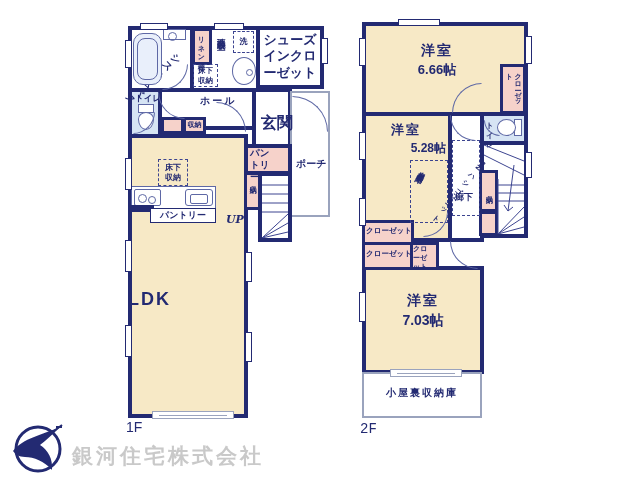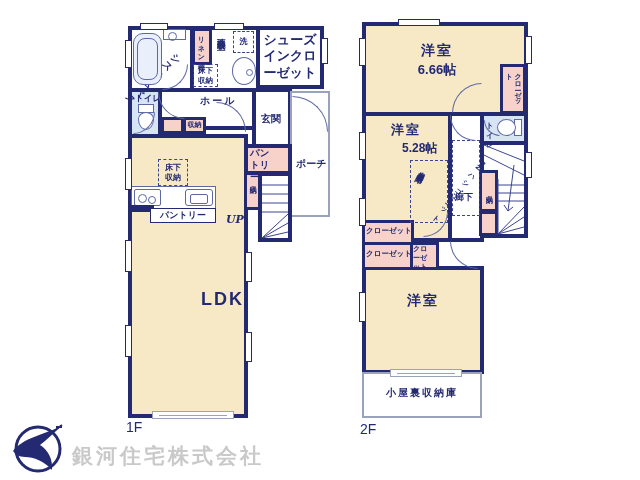--- a/index.html
+++ b/index.html
@@ -48,25 +48,25 @@
   .r-toilet1{left:128px;top:88px;width:34px;height:50px;background:var(--water);}
   .toilet1-lbl{left:135px;top:93px;font-size:8.5px;}
   .wc1{left:138px;top:104px;width:15px;height:26px;border:none;background:transparent;}
   .wc1::before{content:"";position:absolute;left:0;top:0;width:14px;height:7px;border:1px solid var(--line);background:#fff;}
   .wc1::after{content:"";position:absolute;left:0;top:8px;width:14px;height:16px;border:1px solid var(--line);border-radius:50% 50% 50% 50%/40% 40% 60% 60%;background:#fff;}
   .r-hall{left:158px;top:88px;width:98px;height:42px;background:#fff;}
   .hall-lbl{left:200px;top:95px;font-size:10px;letter-spacing:2px;}
   .b-hallpink{left:161px;top:117px;width:23px;height:17px;background:var(--pink);}
   .b-hallstor{left:183px;top:117px;width:23px;height:17px;background:var(--pink);font-size:7px;}
   .r-genkan{left:252px;top:88px;width:40px;height:60px;background:#fff;}
-  .genkan-lbl{left:261px;top:113px;font-size:10px;}
+  .genkan-lbl{left:261px;top:113px;font-size:16px;}
   .r-porch{left:290px;top:91px;width:40px;height:126px;background:#fff;}
   .porch-lbl{left:296px;top:158px;font-size:10px;text-align:center;}
   .r-ldk{left:128px;top:134px;width:120px;height:284px;background:var(--beige);}
-  .ldk-lbl{left:128px;top:288px;width:116px;text-align:right;font-size:18px;letter-spacing:2px;}
+  .ldk-lbl{left:128px;top:288px;width:116px;text-align:left;font-size:18px;letter-spacing:2px;}
   .ldk-size{left:128px;top:310px;width:120px;text-align:center;font-size:15px;}
   .r-pantry{left:244px;top:144px;width:48px;height:31px;background:var(--pink);}
   .pantry-lbl{left:250px;top:147px;width:3em;font-size:9.5px;}
   .b-storst1{left:244px;top:172px;width:18px;height:38px;background:var(--pink);font-size:7px;}
   .r-stairs1{left:258px;top:172px;width:34px;height:70px;background:#fff;}
   .uf-kit{left:158px;top:159px;width:30px;height:27px;font-size:8px;}
   .counter{left:131px;top:186px;width:85px;height:23px;}
   .stove{left:134px;top:189px;width:27px;height:17px;border-radius:2px;}
   .stove::before{content:"";position:absolute;left:3px;top:4px;width:7px;height:7px;border:1px solid var(--line);border-radius:50%;}
   .stove::after{content:"";position:absolute;left:13px;top:6px;width:6px;height:6px;border:1px solid var(--line);border-radius:50%;}
@@ -78,21 +78,21 @@
   .f1-lbl{left:126px;top:419px;font-size:14px;font-weight:normal;}
 
   
   .r-yo1{left:362px;top:22px;width:166px;height:94px;background:var(--beige);}
   .yo1-lbl{left:362px;top:42px;width:150px;text-align:center;font-size:14px;letter-spacing:2px;}
   .yo1-size{left:362px;top:62px;width:150px;text-align:center;font-size:13px;}
   .b-clR{left:500px;top:64px;width:26px;height:50px;background:var(--pink);}
   .clR-lbl{left:504px;top:68px;height:44px;font-size:7px;}
   .r-yo2{left:362px;top:112px;width:90px;height:130px;background:var(--beige);}
   .yo2-lbl{left:366px;top:122px;width:80px;text-align:center;font-size:13px;letter-spacing:2px;}
-  .yo2-size{left:366px;top:141px;width:80px;text-align:left;font-size:12px;padding-left:36px;}
+  .yo2-size{left:366px;top:141px;width:80px;text-align:right;font-size:12px;}
   .r-cor{left:448px;top:112px;width:36px;height:130px;background:#fff;}
   .cor-lbl{left:455px;top:192px;font-size:9px;}
   .dn-box{left:452px;top:140px;width:28px;height:76px;}
   .dn-lbl{left:455px;top:152px;font-size:7px;transform:rotate(40deg);transform-origin:center;}
   .r-toilet2{left:480px;top:112px;width:48px;height:33px;background:var(--water);}
   .toilet2-lbl{left:485px;top:117px;font-size:7.5px;}
   .wc2{left:496px;top:117px;width:26px;height:20px;border:none;background:transparent;}
   .wc2::before{content:"";position:absolute;right:0;top:2px;width:6px;height:15px;border:1px solid var(--line);background:#fff;}
   .wc2::after{content:"";position:absolute;left:1px;top:2px;width:17px;height:15px;border:1px solid var(--line);border-radius:50% 50% 50% 50%/50% 50% 50% 50%;background:#fff;}
   .r-stairs2{left:480px;top:141px;width:48px;height:97px;background:#fff;}
@@ -104,21 +104,21 @@
   .clA-lbl{left:366px;top:226px;width:46px;text-align:center;font-size:7.5px;}
   .b-clB{left:362px;top:242px;width:52px;height:28px;background:var(--pink);}
   .clB-lbl{left:366px;top:249px;width:46px;text-align:center;font-size:7.5px;}
   .b-clC{left:410px;top:242px;width:29px;height:28px;background:var(--pink);}
   .clC-lbl{left:413px;top:245px;width:3em;font-size:7px;}
   .r-yo3{left:362px;top:266px;width:122px;height:108px;background:var(--beige);}
   .yo3-lbl{left:362px;top:292px;width:122px;text-align:center;font-size:14px;letter-spacing:2px;}
   .yo3-size{left:362px;top:312px;width:122px;text-align:center;font-size:14px;}
   .r-balc{left:362px;top:372px;width:120px;height:46px;background:#fff;}
   .balc-lbl{left:362px;top:387px;width:120px;text-align:center;font-size:10px;letter-spacing:2px;}
-  .f2-lbl{left:360px;top:421px;font-size:14px;font-weight:normal;}
+  .f2-lbl{left:360px;top:421px;font-size:14px;font-weight:normal;font-family:Liberation Mono, monospace;}
 
   
   .logo{position:absolute;left:10px;top:418px;width:58px;height:60px;}
   .company{position:absolute;left:72px;top:442px;font-size:21px;font-weight:bold;color:#c9c9c9;letter-spacing:3px;}
   svg.st{position:absolute;z-index:3;}
 </style>
 </head>
 <body>
 
 <div class="canvas">
@@ -229,20 +229,21 @@
   <span class="lbl yo2-lbl">洋室</span>
   <span class="lbl yo2-size">5.28帖</span>
   <span class="lbl v toilet2-lbl">トイレ</span>
   <span class="lbl cor-lbl">廊下</span>
   <span class="lbl v dn-lbl">DNハシゴユニット</span>
   <span class="lbl v attic-lbl">小屋裏収納庫</span>
   <span class="lbl clA-lbl">クローゼット</span>
   <span class="lbl clB-lbl">クローゼット</span>
   <span class="lbl clC-lbl bk">クローゼット</span>
   <span class="lbl yo3-lbl">洋室</span>
+  <span class="lbl yo3-size">7.03帖</span>
   <span class="lbl balc-lbl">小屋裏収納庫</span>
   <span class="lbl f2-lbl">2F</span>
 
   <svg class="st" style="left:484px;top:145px" width="40" height="89" viewBox="0 0 40 89">
     <g stroke="#3c4490" stroke-width="1" fill="none">
       <line x1="0" y1="0" x2="40" y2="16"></line>
         <line x1="0" y1="10" x2="40" y2="30"></line>
       <line x1="14" y1="40" x2="40" y2="40"></line>
         <line x1="14" y1="48" x2="40" y2="48"></line>
         <line x1="14" y1="56" x2="40" y2="56"></line>

